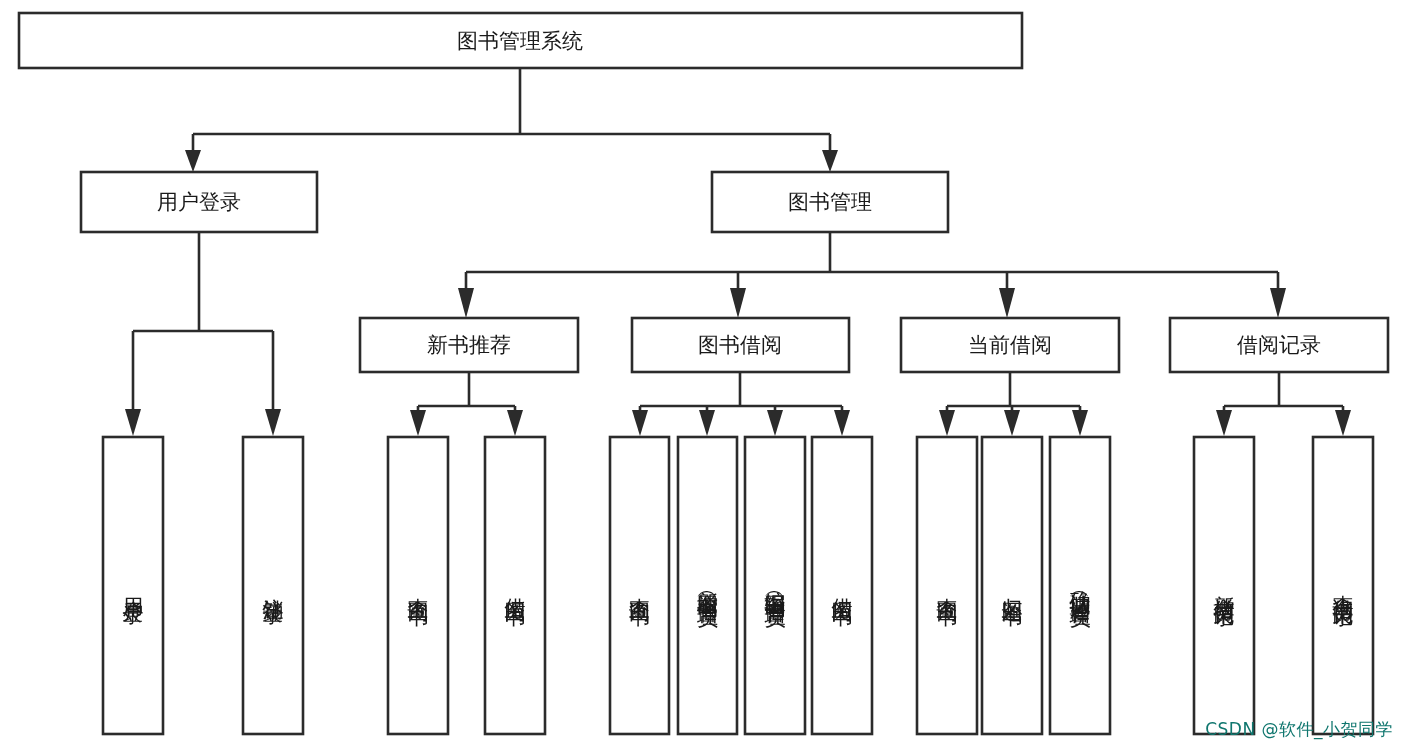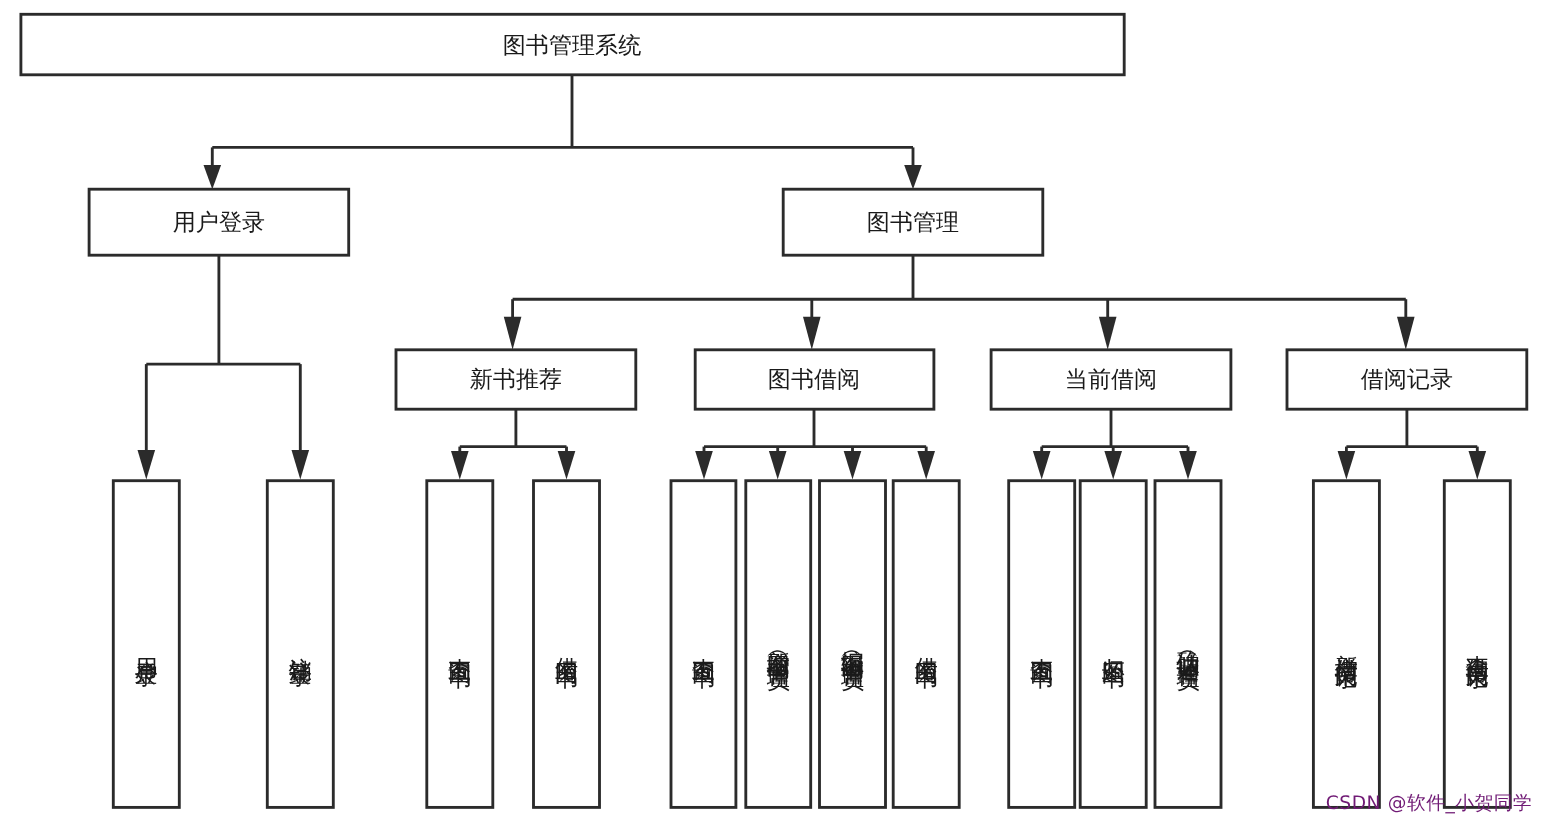--- a/index.html
+++ b/index.html
@@ -66,21 +66,21 @@
     color: #1a1a1a;
     white-space: nowrap;
     text-align: center;
   }
   .watermark {
     position: absolute;
     right: 12px;
     bottom: 6px;
     font-family: "DejaVu Sans", "Liberation Sans", sans-serif;
     font-size: 17px;
-    color: #701a75;
+    color: #0f766e;
     letter-spacing: 0.5px;
     pointer-events: none;
     user-select: none;
   }
 </style>
 </head>
 <body>
 
 <div id="diagram-root">
   <svg class="diagram" viewBox="0 0 1405 747" xmlns="http://www.w3.org/2000/svg">

